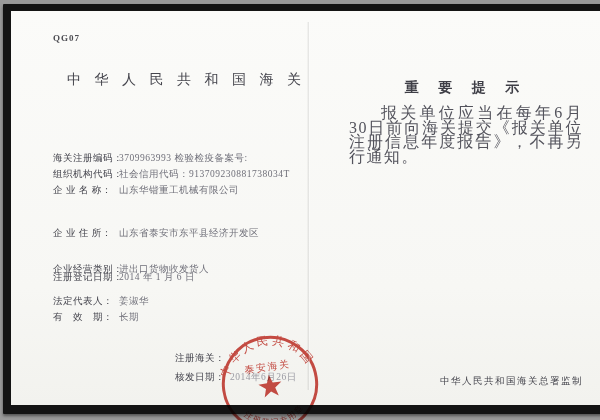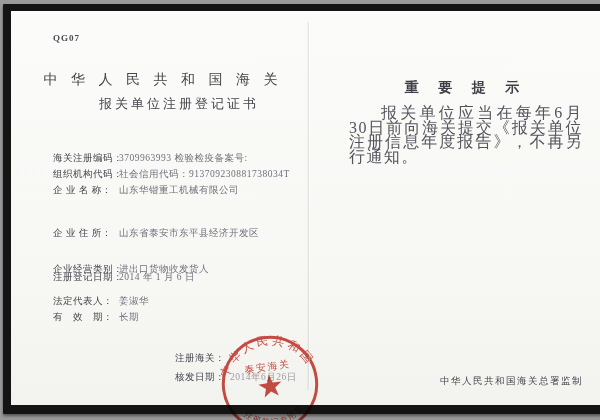--- a/index.html
+++ b/index.html
@@ -21,21 +21,21 @@
   
   .fold{
     position:absolute;left:296px;top:11px;bottom:15px;width:3px;
     background:linear-gradient(90deg,rgba(0,0,0,0) 0%,rgba(0,0,0,.10) 45%,rgba(255,255,255,.5) 70%,rgba(0,0,0,0) 100%);
   }
   .txt{position:absolute;white-space:nowrap;}
   .form-code{
     left:42px;top:22px;font-size:9px;letter-spacing:1px;color:#4c4c52;font-weight:bold;
   }
   .title1{
-    left:24px;top:60px;width:256px;text-align:center;
+    left:56px;top:60px;width:256px;text-align:left;
     font-size:14px;letter-spacing:5px;color:#45454d;font-weight:500;white-space:nowrap;
   }
   .title2{
     left:40px;top:84px;width:256px;text-align:center;
     font-size:13px;letter-spacing:3px;color:#45454d;
   }
   .notice-title{
     left:340px;top:68px;width:230px;text-align:center;
     font-size:14px;letter-spacing:8px;color:#3e3e46;font-weight:bold;
   }
@@ -62,21 +62,20 @@
 </head>
 <body>
 
 <div class="stage">
   <div class="frame"></div>
   <div class="page">
 
     <div class="txt form-code">QG07</div>
 
     <div class="txt title1">中 华 人 民 共 和 国 海 关</div>
-    <div class="txt title2">报关单位注册登记证书</div>
 
     <div class="txt notice-title">重 要 提 示</div>
     <div class="notice-body">报关单位应当在每年6月30日前向海关提交《报关单位注册信息年度报告》，不再另行通知。</div>
 
     <div class="row" style="top:141px">
       <span class="lbl">海关注册编码：</span>
       <span class="val">3709963993  检验检疫备案号:</span>
     </div>
     <div class="row" style="top:157px">
       <span class="lbl">组织机构代码：</span>

